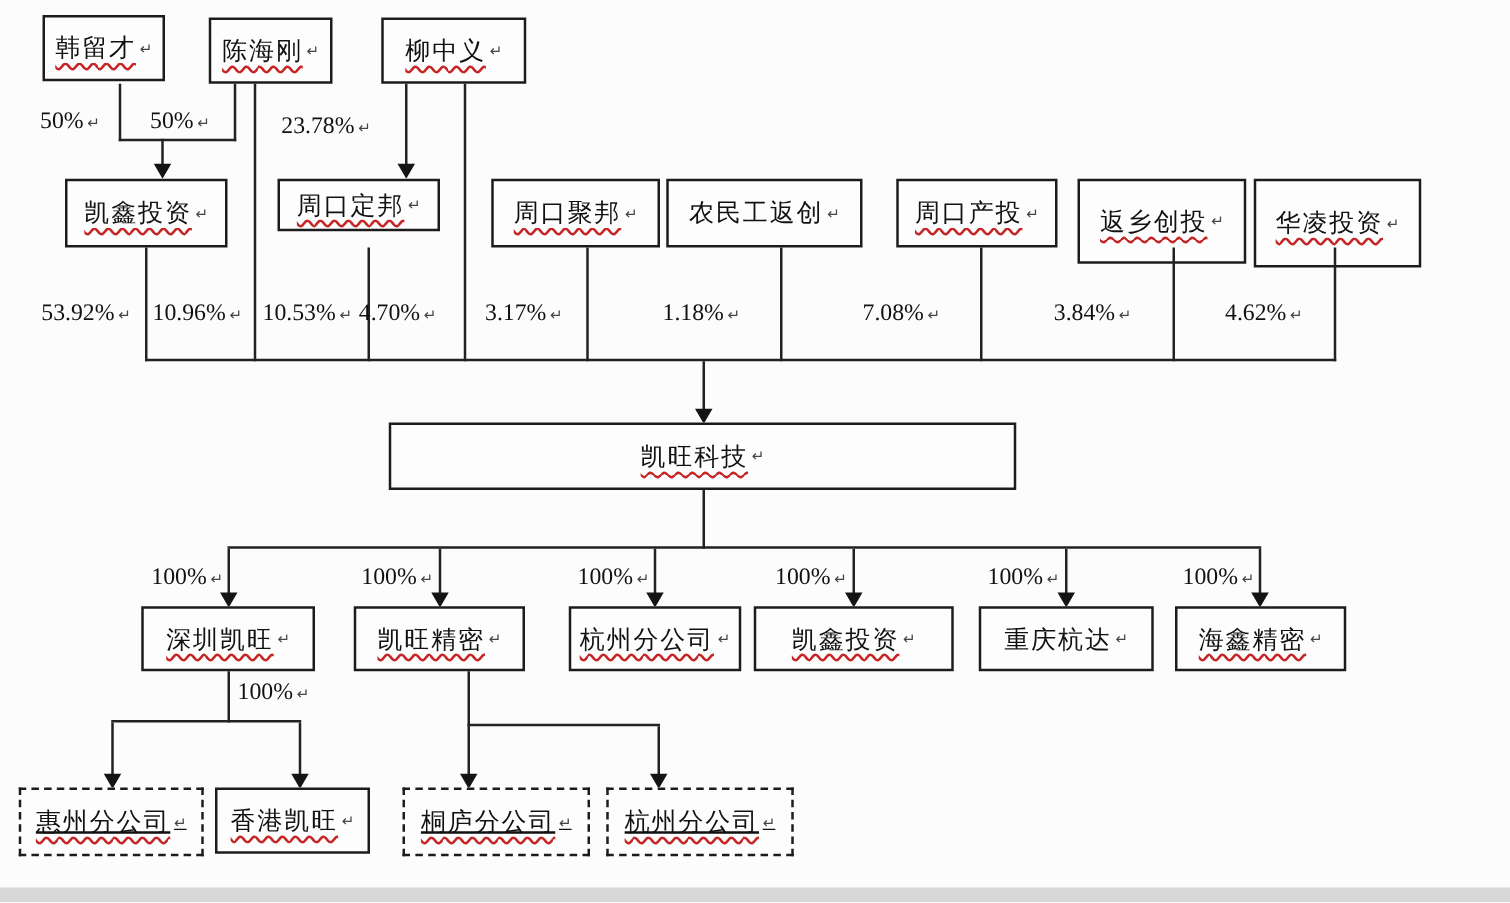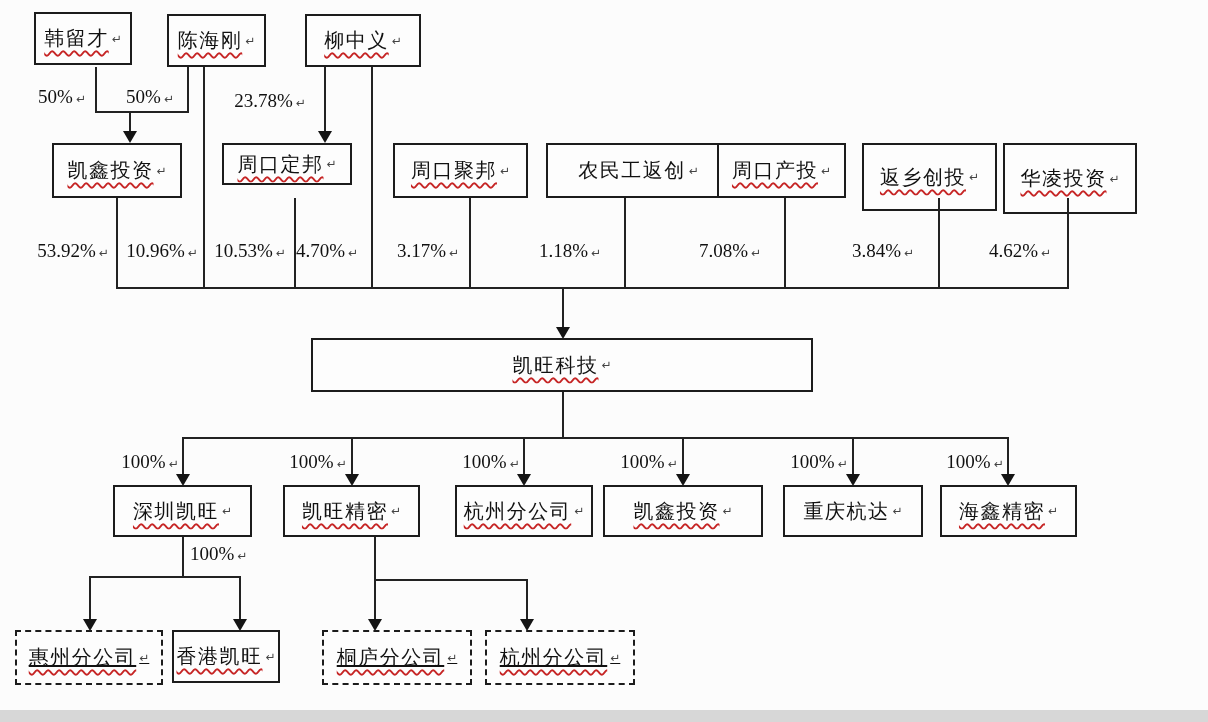--- a/index.html
+++ b/index.html
@@ -6,21 +6,21 @@
   .canvas{position:relative;width:1208px;height:722px;background:#fcfcfc;overflow:hidden;
           font-family:"Liberation Serif","DejaVu Serif",serif;color:#111;}
   .node{position:absolute;border:2px solid #1c1c1c;background:#fdfdfd;box-sizing:border-box;
         display:flex;align-items:center;justify-content:center;font-size:20px;letter-spacing:1.5px;white-space:nowrap;}
   .node.dashed{border:2px dashed #1c1c1c;text-decoration:underline;}
   .rw{text-decoration:underline wavy #c62525;text-decoration-thickness:2px;text-underline-offset:5px;}
   .rm{font-size:12px;color:#444;margin-left:3px;letter-spacing:0;font-family:"DejaVu Sans",sans-serif;}
   .vl{position:absolute;width:2px;background:#222;}
   .hl{position:absolute;height:2px;background:#222;}
   .ah{position:absolute;width:0;height:0;border-left:7px solid transparent;border-right:7px solid transparent;border-top:12px solid #141414;}
-  .pct{position:absolute;font-size:19px;text-align:center;white-space:nowrap;}
+  .pct{position:absolute;font-size:19px;text-align:left;white-space:nowrap;}
   .pct.la{text-align:left;}
   .bottombar{position:absolute;left:0;top:710px;width:1208px;height:12px;background:#d7d7d7;}
 </style>
 </head>
 <body>
 
 <div class="canvas">
 
   <div class="node" style="left:34px;top:12px;width:98px;height:53px">
     <span class="rw">韩留才</span>
@@ -54,21 +54,21 @@
       <span class="rm">↵</span>
   </div>
   <div class="node" style="left:222px;top:143px;width:130px;height:42px">
     <span class="rw">周口定邦</span>
       <span class="rm">↵</span>
   </div>
   <div class="node" style="left:393px;top:143px;width:135px;height:55px">
     <span class="rw">周口聚邦</span>
       <span class="rm">↵</span>
   </div>
-  <div class="node" style="left:546px;top:143px;width:185px;height:55px">
+  <div class="node" style="left:533px;top:143px;width:157px;height:55px">
     <span>农民工返创</span>
       <span class="rm">↵</span>
   </div>
   <div class="node" style="left:717px;top:143px;width:129px;height:55px">
     <span class="rw">周口产投</span>
       <span class="rm">↵</span>
   </div>
   <div class="node" style="left:862px;top:143px;width:135px;height:68px">
     <span class="rw">返乡创投</span>
       <span class="rm">↵</span>
@@ -163,21 +163,21 @@
   <div class="vl" style="left:374px;top:537px;height:83px"></div>
   <div class="ah" style="left:368px;top:619px"></div>
   <div class="hl" style="left:374px;top:579px;width:154px"></div>
   <div class="vl" style="left:526px;top:581px;height:39px"></div>
   <div class="ah" style="left:520px;top:619px"></div>
 
   <div class="node dashed" style="left:15px;top:630px;width:148px;height:55px">
     <span class="rw">惠州分公司</span>
       <span class="rm">↵</span>
   </div>
-  <div class="node" style="left:172px;top:630px;width:108px;height:53px">
+  <div class="node" style="left:172px;top:630px;width:124px;height:53px">
     <span class="rw">香港凯旺</span>
       <span class="rm">↵</span>
   </div>
   <div class="node dashed" style="left:322px;top:630px;width:150px;height:55px">
     <span class="rw">桐庐分公司</span>
       <span class="rm">↵</span>
   </div>
   <div class="node dashed" style="left:485px;top:630px;width:150px;height:55px">
     <span class="rw">杭州分公司</span>
       <span class="rm">↵</span>

